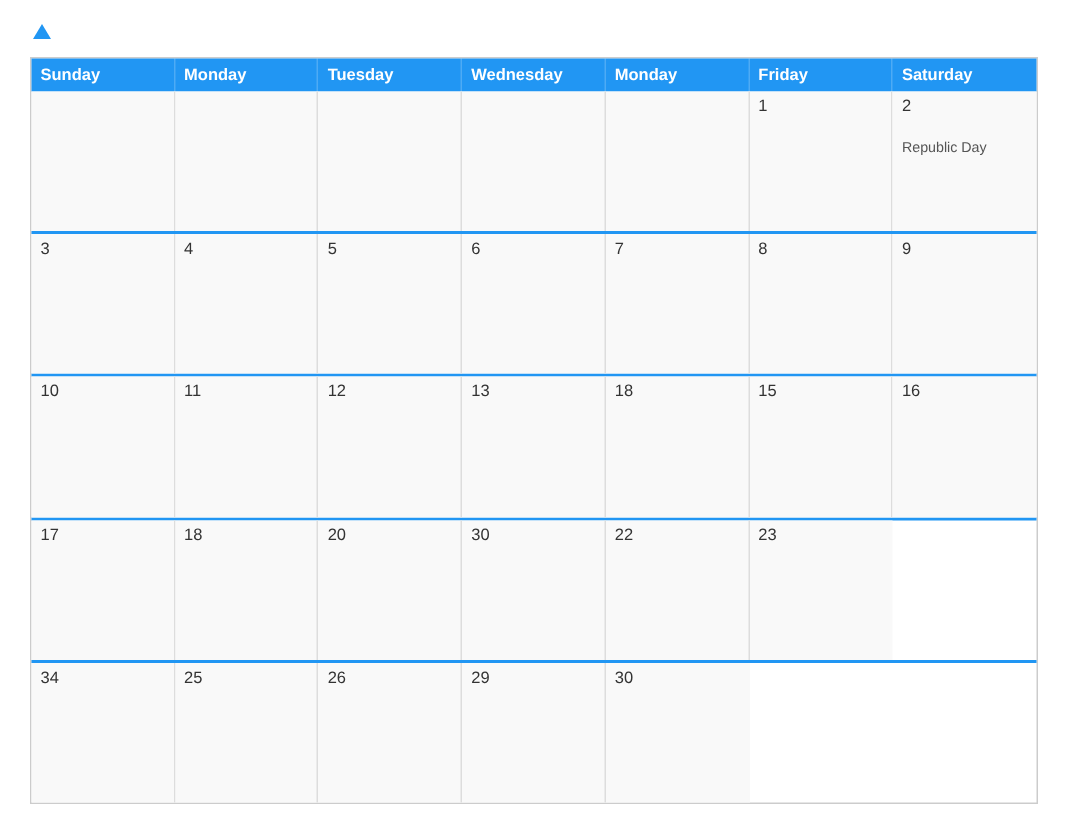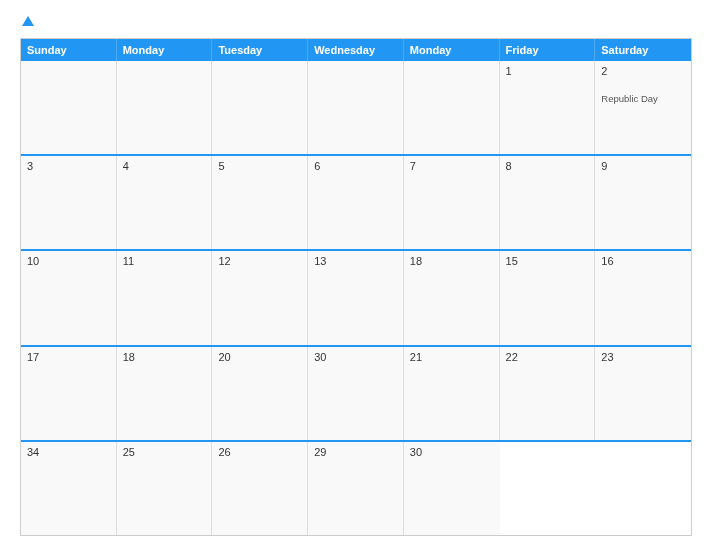--- a/index.html
+++ b/index.html
@@ -227,23 +227,20 @@
           <div class="cal-cell">
             <span class="day-number">18</span>
           </div>
           <div class="cal-cell">
             <span class="day-number">20</span>
           </div>
           <div class="cal-cell">
             <span class="day-number">30</span>
           </div>
           <div class="cal-cell">
-            <span class="day-number">21</span>
-          </div>
-          <div class="cal-cell">
             <span class="day-number">22</span>
           </div>
           <div class="cal-cell">
             <span class="day-number">23</span>
           </div>
         </div>
         <div class="cal-week">
           <div class="cal-cell">
             <span class="day-number">34</span>
           </div>

